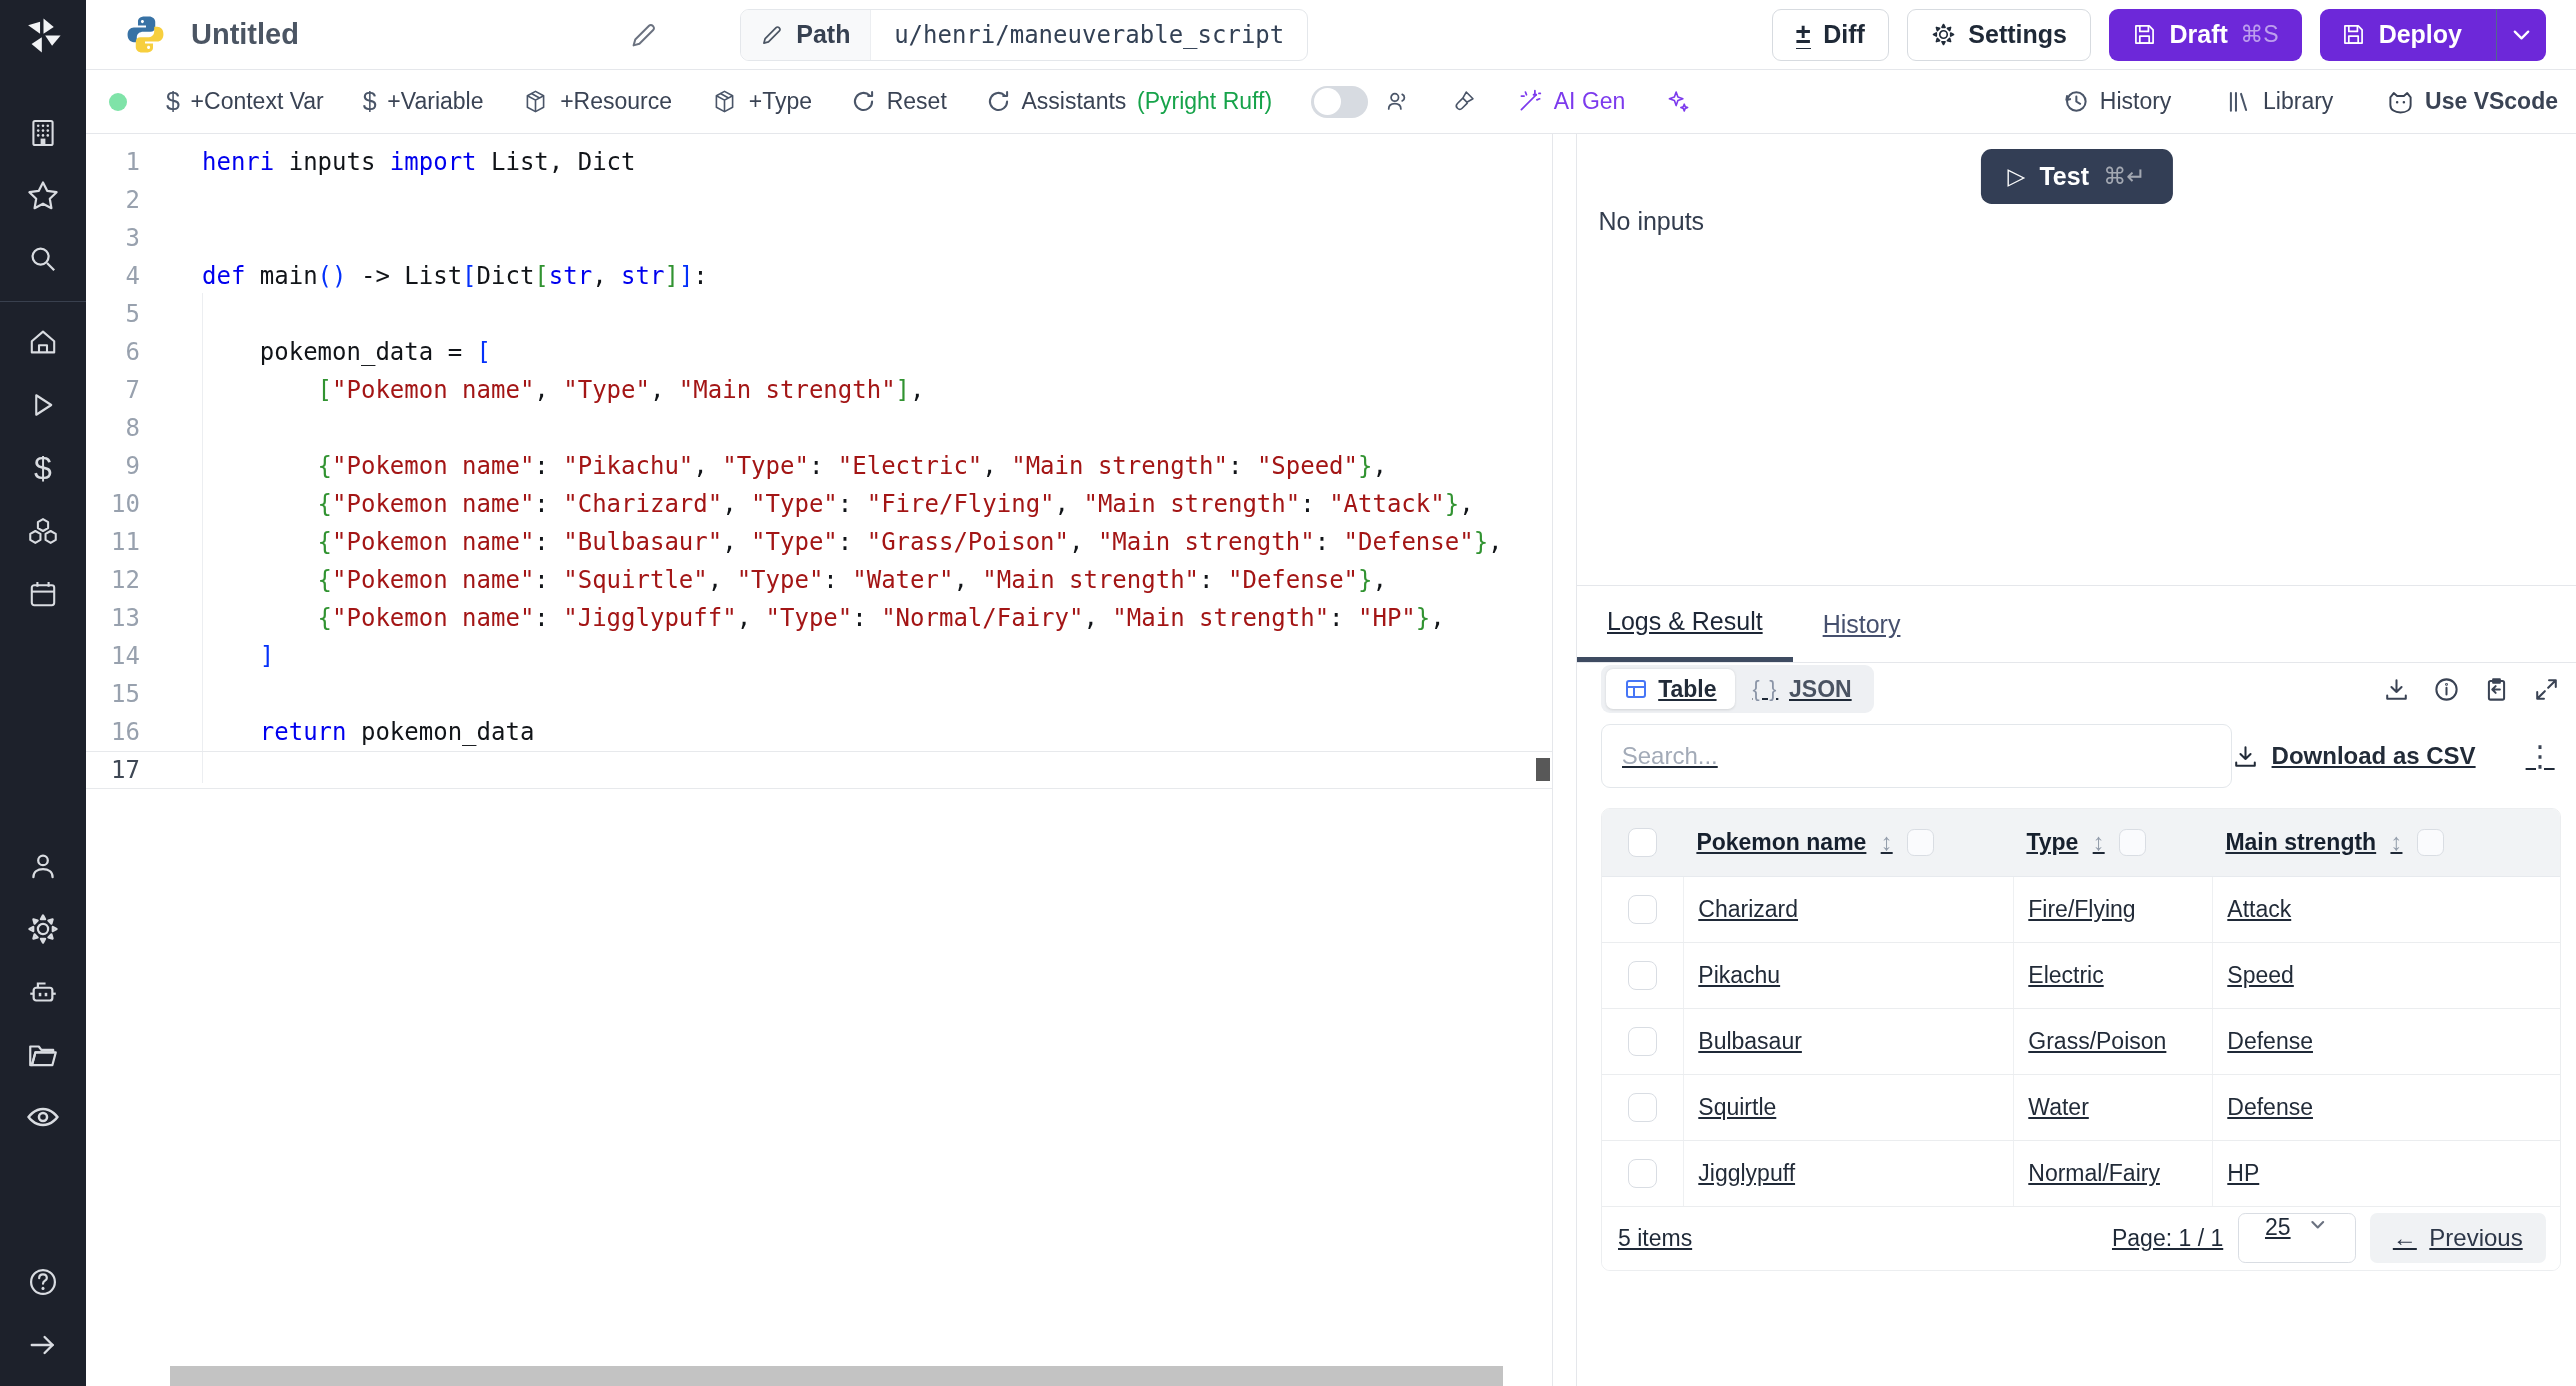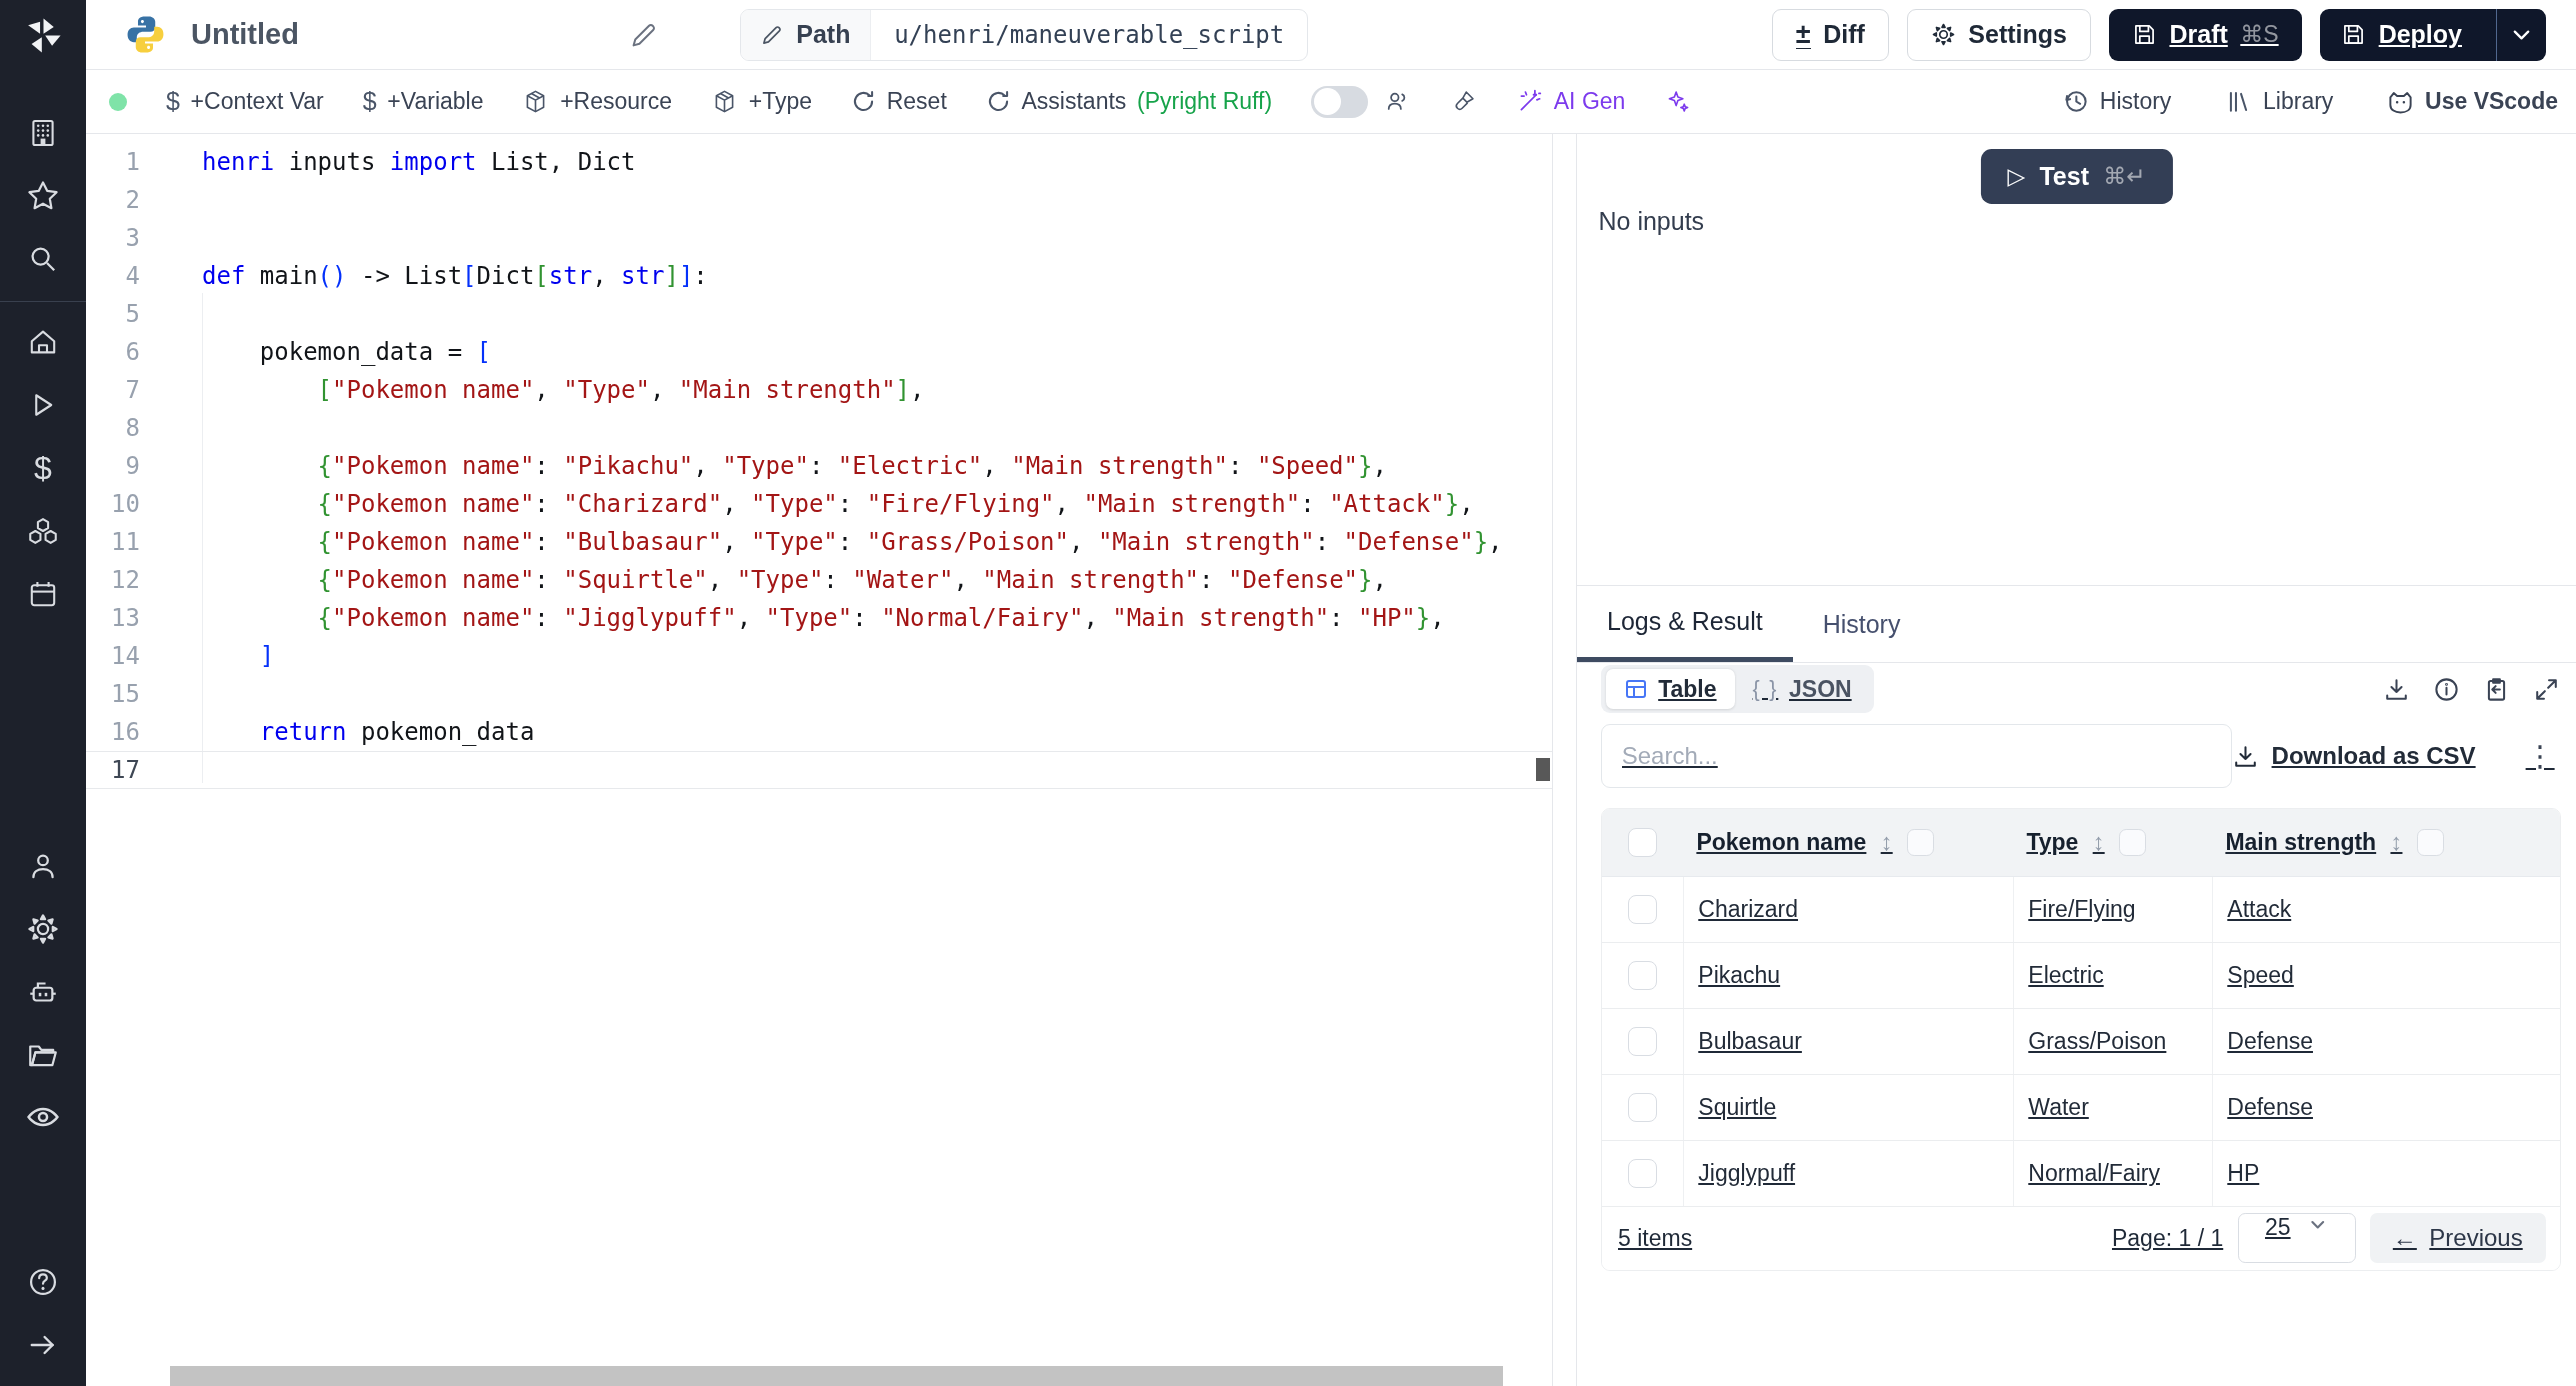--- a/index.html
+++ b/index.html
@@ -21,21 +21,21 @@
   header.topbar { height:70px; border-bottom:1.8px solid #e5e7eb; display:flex; align-items:center; padding:0 30px 0 39px; background:#fff; flex:none; }
   .brand { display:flex; align-items:center; gap:25px; }
   .title { font-size:29px; font-weight:600; color:#4b5563; }
   .pencil-lone { color:#6b7280; margin:0 81px 0 0; cursor:pointer; }
   .path-ctl { display:flex; align-items:stretch; height:52px; border:1.8px solid #e4e7eb; border-radius:9px; overflow:hidden; cursor:text; }
   .path-ctl .path-label { display:flex; align-items:center; gap:12.5px; background:#f8f9fa; padding:0 19.7px; font-size:25px; font-weight:600; color:#374151; border-right:1.8px solid #eceef1; }
   .path-ctl .path-value { display:flex; align-items:center; padding:0 23px; font-family:"DejaVu Sans Mono", monospace; font-size:24px; color:#334155; }
   .top-btns { margin-left:auto; display:flex; align-items:center; gap:18px; }
   .btn { height:52px; border-radius:9px; display:flex; align-items:center; gap:12.5px; font-size:25px; font-weight:600; padding:0 23px; cursor:pointer; }
   .btn.ghost { border:1.8px solid #d7dbe0; color:#1f2937; background:#fff; }
-  .btn.slate { background:#0f172a; color:#fff; border:none;text-decoration:underline; }
+  .btn.slate { background:#6d28d9; color:#fff; border:none; }
   .btn .kbd { color:rgba(255,255,255,.55); font-weight:400; font-size:23px; }
   .deploy { padding:0; overflow:hidden; }
   .deploy .dp-main { display:flex; align-items:center; gap:12.5px; padding:0 21.5px; height:100%; }
   .deploy .dp-arrow { width:50px; height:100%; border-left:1.8px solid #51678e; display:flex; align-items:center; justify-content:center; }
 
   .toolbar { height:64px; border-bottom:1.8px solid #e5e7eb; display:flex; align-items:center; padding:0 18px 0 23px; gap:39px; flex:none; background:#fff; }
   .t-item { display:flex; align-items:center; gap:10.7px; font-size:23px; font-weight:500; color:#3a4354; cursor:pointer; white-space:nowrap; }
   .t-item .g { font-size:25px; line-height:1; color:#4a5568; }
   .dot { width:18px; height:18px; border-radius:50%; background:#7fe3a8; flex:none; }
   .note-green { color:#16a34a; font-weight:500; }
@@ -64,21 +64,21 @@
 
   .rpanel { flex:1; border-left:1.8px solid #e5e7eb; display:flex; flex-direction:column; min-width:0; background:#fff; }
   .inputs-sec { height:452px; flex:none; border-bottom:1.8px solid #e5e7eb; position:relative; }
   .test-btn { position:absolute; top:15px; left:50%; transform:translateX(-50%); height:55px; padding:0 27px; background:#333e55; border-radius:10.7px; display:flex; align-items:center; gap:14.3px; color:#fff; cursor:pointer; }
   .test-btn .play { font-size:23px; }
   .test-btn .lbl { font-size:25px; font-weight:700; }
   .test-btn .kbd { font-size:23px; color:rgba(255,255,255,.55); }
   .no-inputs { position:absolute; left:21.5px; top:73px; font-size:25px; color:#333d4e; }
 
   .tabs { height:77px; flex:none; border-bottom:1.8px solid #e5e7eb; display:flex; align-items:stretch; }
-  .tab { display:flex; align-items:center; padding:0 30px; font-size:25px; color:#46506e; cursor:pointer; }
+  .tab { display:flex; align-items:center; padding:0 30px; font-size:25px; color:#46506e; cursor:pointer;text-decoration:underline; }
   .tab.active { color:#1d2636; font-weight:500; border-bottom:5.4px solid #3e4b61; }
 
   .result-body { flex:1; padding:0 16px 0 24px; display:flex; flex-direction:column; min-height:0;text-decoration:underline; }
   .view-row { margin-top:1.8px; display:flex; align-items:center; }
   .segmented { background:#eef0f3; border-radius:9px; padding:4.5px; display:flex; align-items:center; }
   .seg { display:flex; align-items:center; gap:10.7px; padding:6.3px 18px; border-radius:7.2px; font-size:23px; font-weight:600; color:#4a5362; cursor:pointer; }
   .seg.active { background:#fff; color:#222b38; box-shadow:0 0.9px 2.7px rgba(0,0,0,.12); }
   .seg .curly { font-size:21.5px; color:#8a94a6; font-weight:400; letter-spacing:1.8px; }
   .result-icons { margin-left:auto; display:flex; align-items:center; gap:23px; color:#3a4354; }
   .ric { cursor:pointer; display:flex; }

